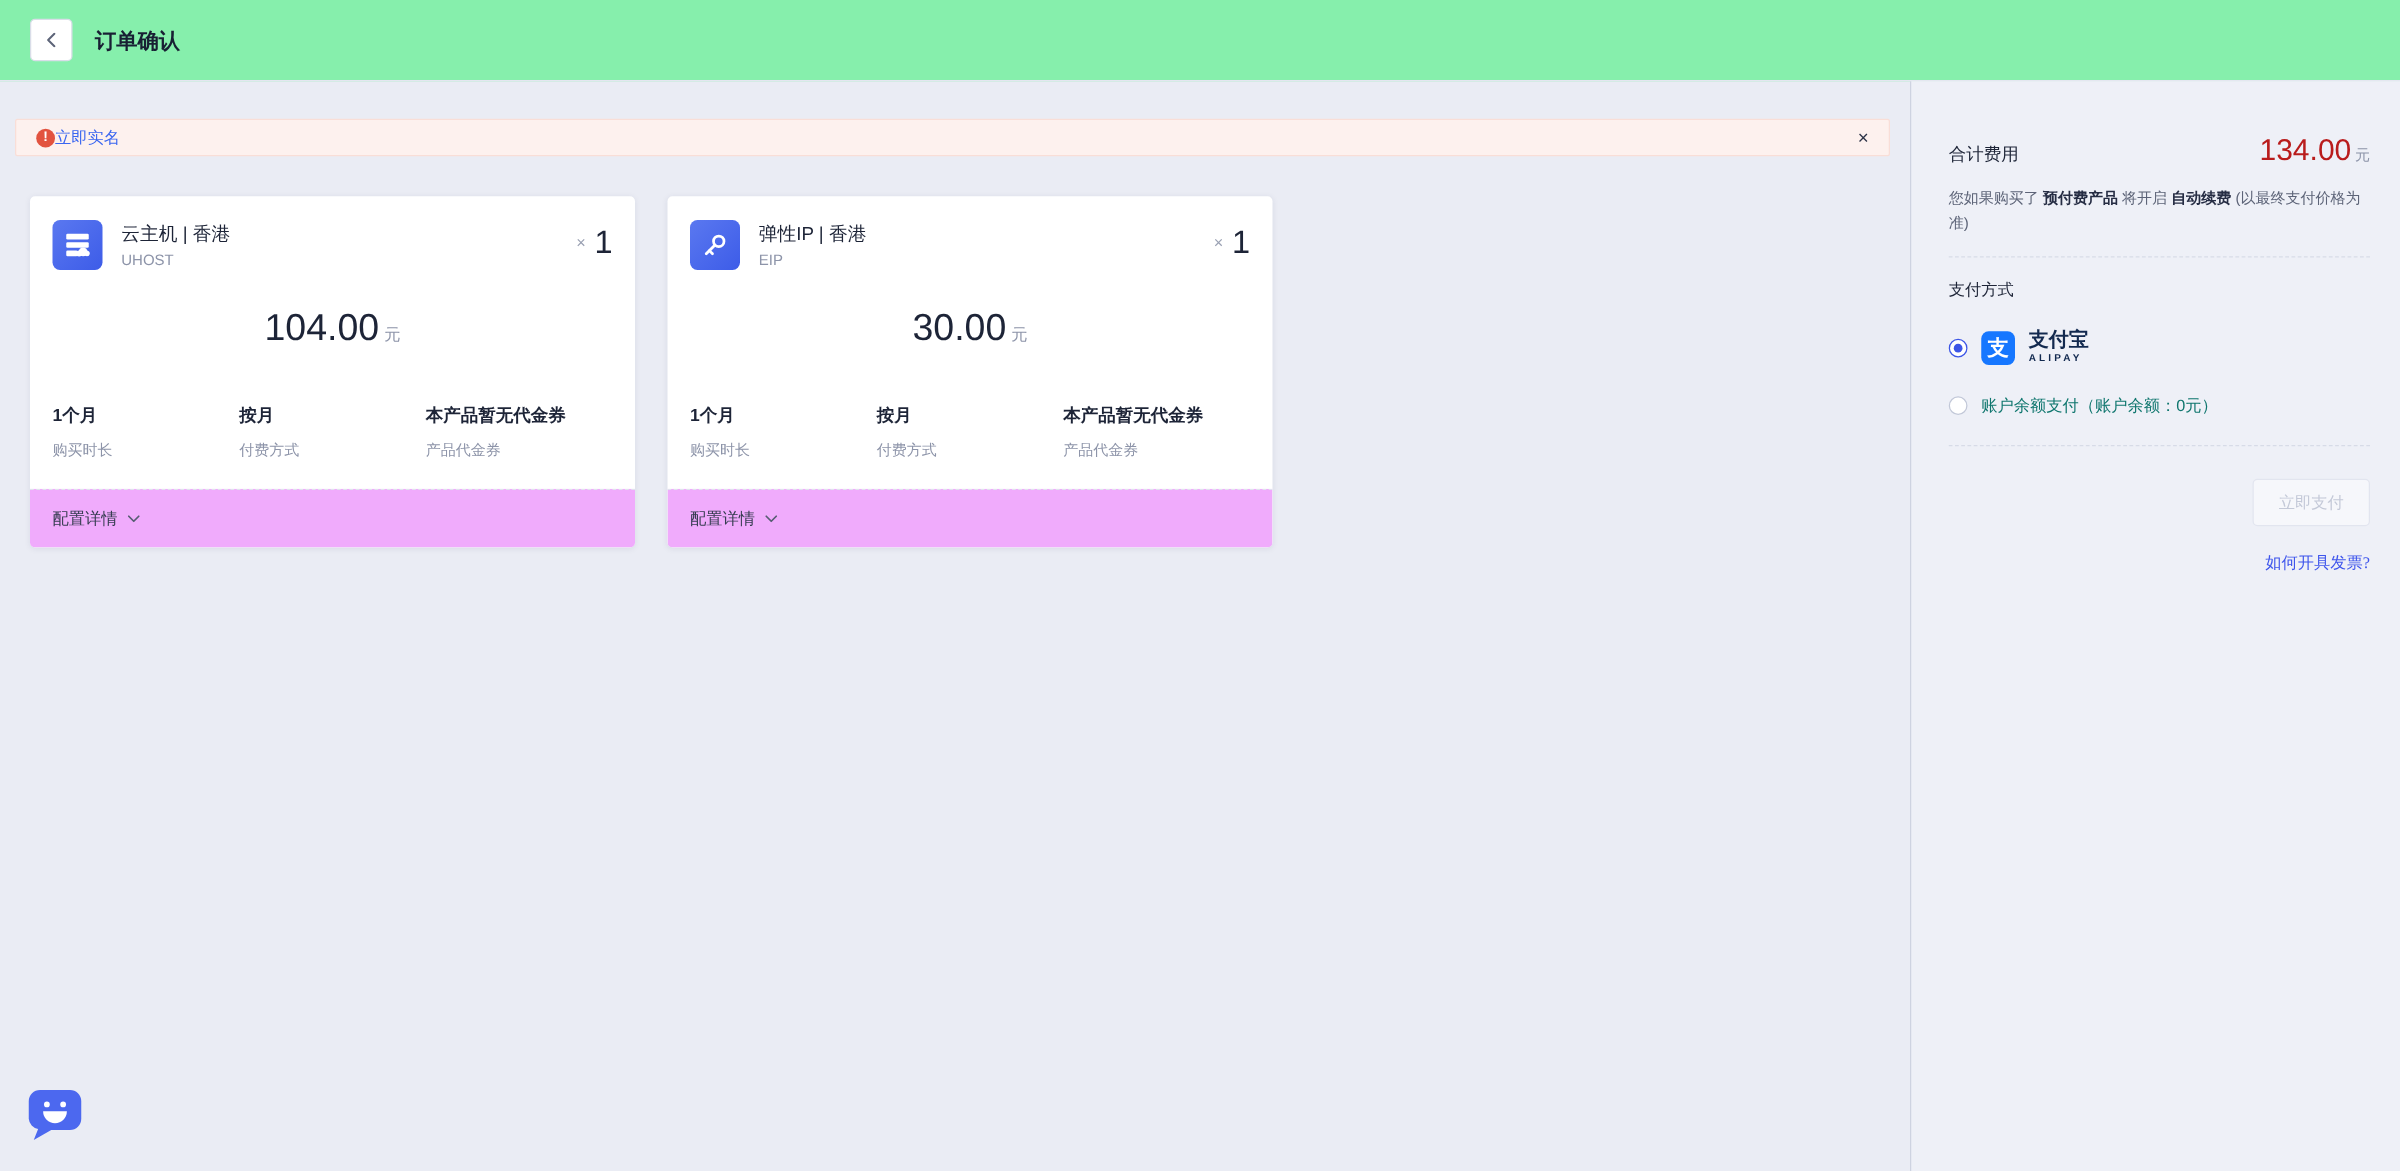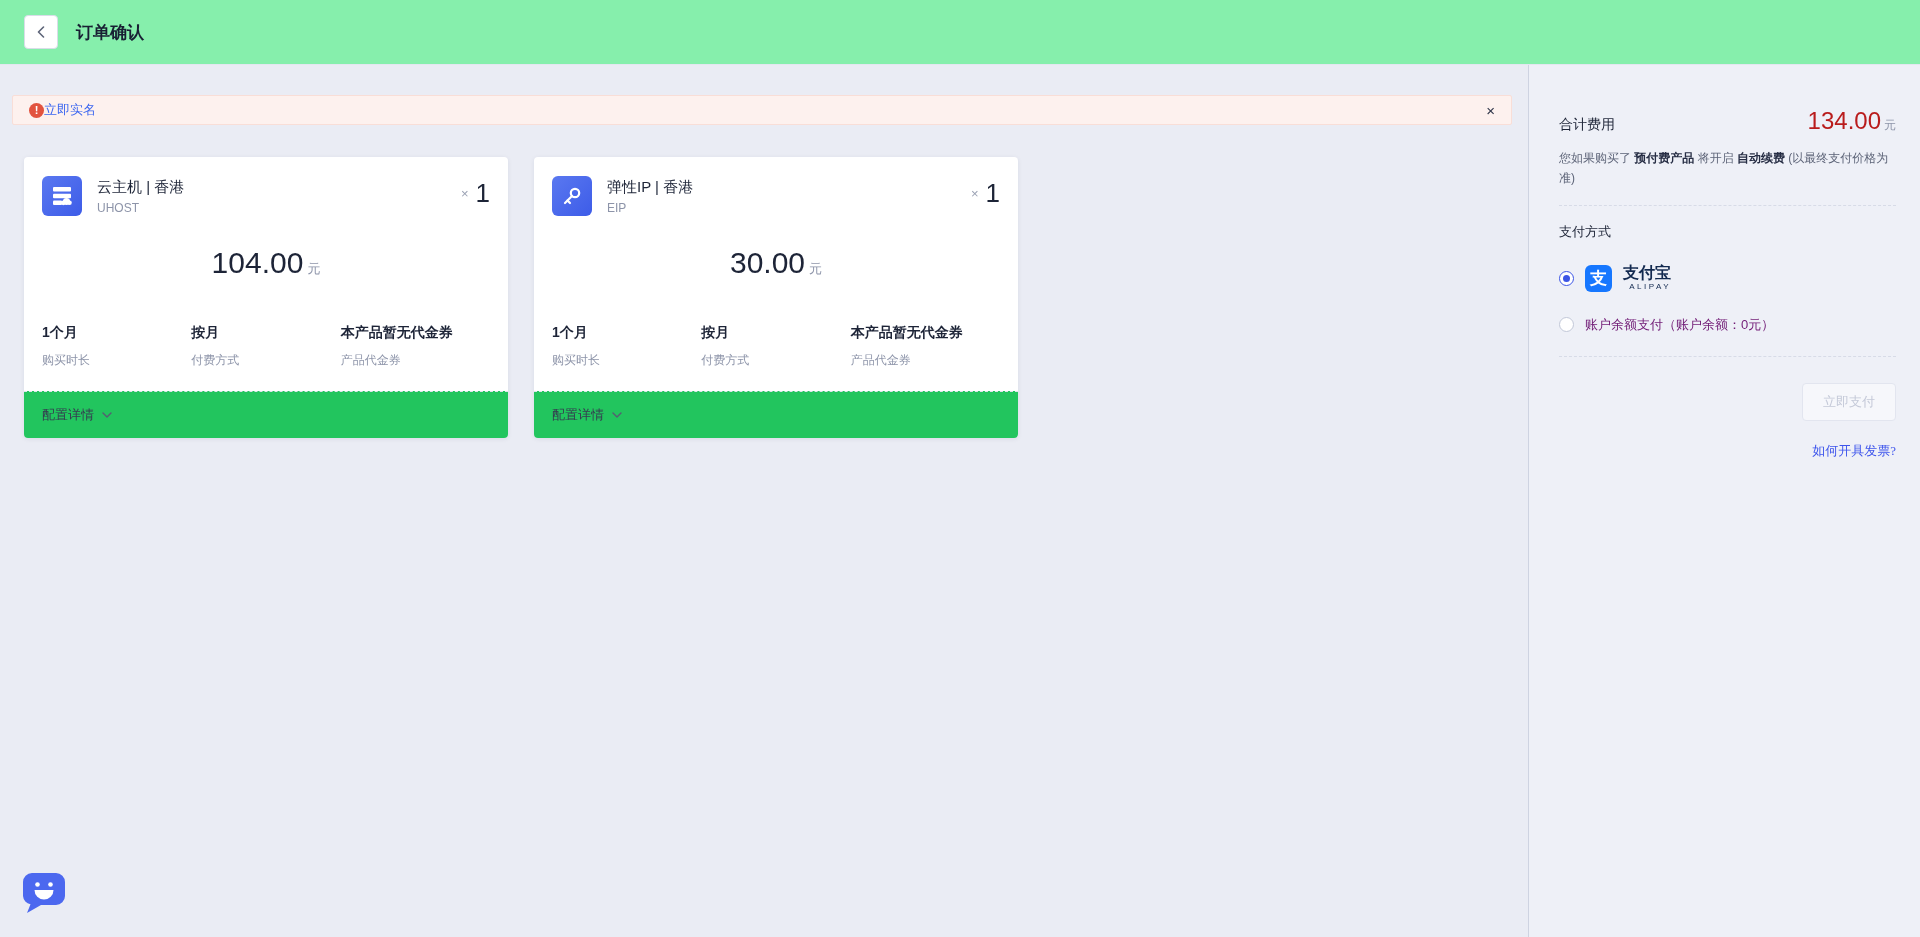--- a/index.html
+++ b/index.html
@@ -43,21 +43,21 @@
   .qty { margin-left:auto; display:flex; align-items:center; gap:7px; padding-top:2px; }
   .qty-x { font-size:13px; color:#9aa1b3; }
   .qty-n { font-size:26px; color:#1d2437; }
   .price-row { text-align:center; margin-top:30px; }
   .price { font-size:30px; color:#1d2437; }
   .unit { font-size:13px; color:#8d94a9; margin-left:4px; }
   .fields { display:flex; margin-top:44px; }
   .field { flex:1; }
   .f-val { font-size:14px; font-weight:700; color:#1d2437; }
   .f-label { font-size:12px; color:#8d94a9; margin-top:10px; }
-  .card-footer { margin-top:22px; border-top:1px dashed #dfe3ed; background:#22c55e;
+  .card-footer { margin-top:22px; border-top:1px dashed #dfe3ed; background:#f0abfc;
     border-radius:0 0 4px 4px; padding:14px 18px; display:flex; align-items:center;
     gap:8px; font-size:13px; color:#353c50; cursor:pointer; }
 
   
   .sidebar { width:392px; flex:none; background:#eef0f7; border-left:1px solid #ced3e1;
     padding:42px 24px 0 30px; }
   .total-row { display:flex; justify-content:space-between; align-items:baseline;gap:43px; }
   .total-label { font-size:14px; color:#1d2437; }
   .total-val { font-size:24px; color:#b91c1c; }
   .total-unit { font-size:12px; color:#8d94a9; margin-left:3px; }
@@ -68,23 +68,23 @@
   .method { display:flex; align-items:center; gap:11px; margin-top:24px; cursor:pointer; }
   .radio { width:15px; height:15px; border-radius:50%; border:1px solid #c2c8d8;
     background:#fff; flex:none; position:relative; cursor:pointer; }
   .radio.selected { border-color:#3c55e6; }
   .radio.selected::after { content:""; position:absolute; inset:3px; border-radius:50%;
     background:#3c55e6; }
   .alipay-box { width:27px; height:27px; border-radius:6px; background:#1677ff; color:#fff;
     display:flex; align-items:center; justify-content:center; font-size:17px; font-weight:700; }
   .alipay-text { line-height:1; }
   .alipay-name { font-size:16px; font-weight:700; color:#12294f; }
-  .alipay-sub { font-size:8px; font-weight:400; letter-spacing:2.5px; color:#12294f; margin-top:2px;text-align:right; }
+  .alipay-sub { font-size:8px; font-weight:700; letter-spacing:2.5px; color:#12294f; margin-top:2px; }
   .wechat-name { font-size:14px; color:#9ba2b4; }
-  .balance-name { font-size:13px; color:#701a75; }
+  .balance-name { font-size:13px; color:#0f766e; }
   .pay-btn-row { margin-top:26px; text-align:right; }
   .pay-btn { display:inline-block; padding:9px 20px; background:#f6f7fb;
     border:1px solid #e2e5ef; border-radius:4px; font-size:13px; color:#c4c9d8;
     cursor:not-allowed; }
   .invoice-row { margin-top:20px; text-align:right;font-family:Liberation Serif, serif; }
   .invoice-link { font-size:13px; color:#3e55ec; text-decoration:none; cursor:pointer; }
 
   
   .chat-widget { position:fixed; left:20px; bottom:18px; cursor:pointer; }
 </style>

